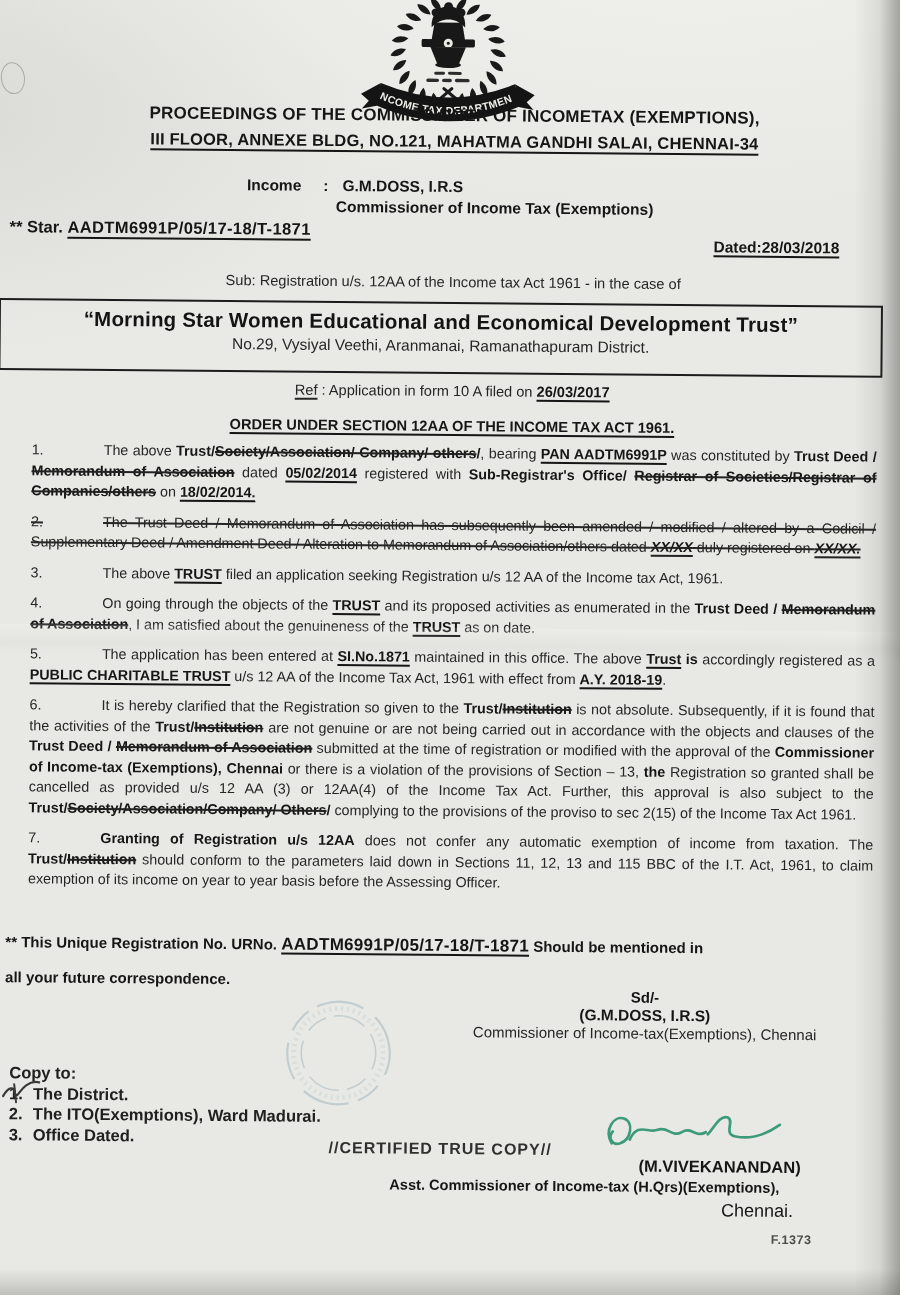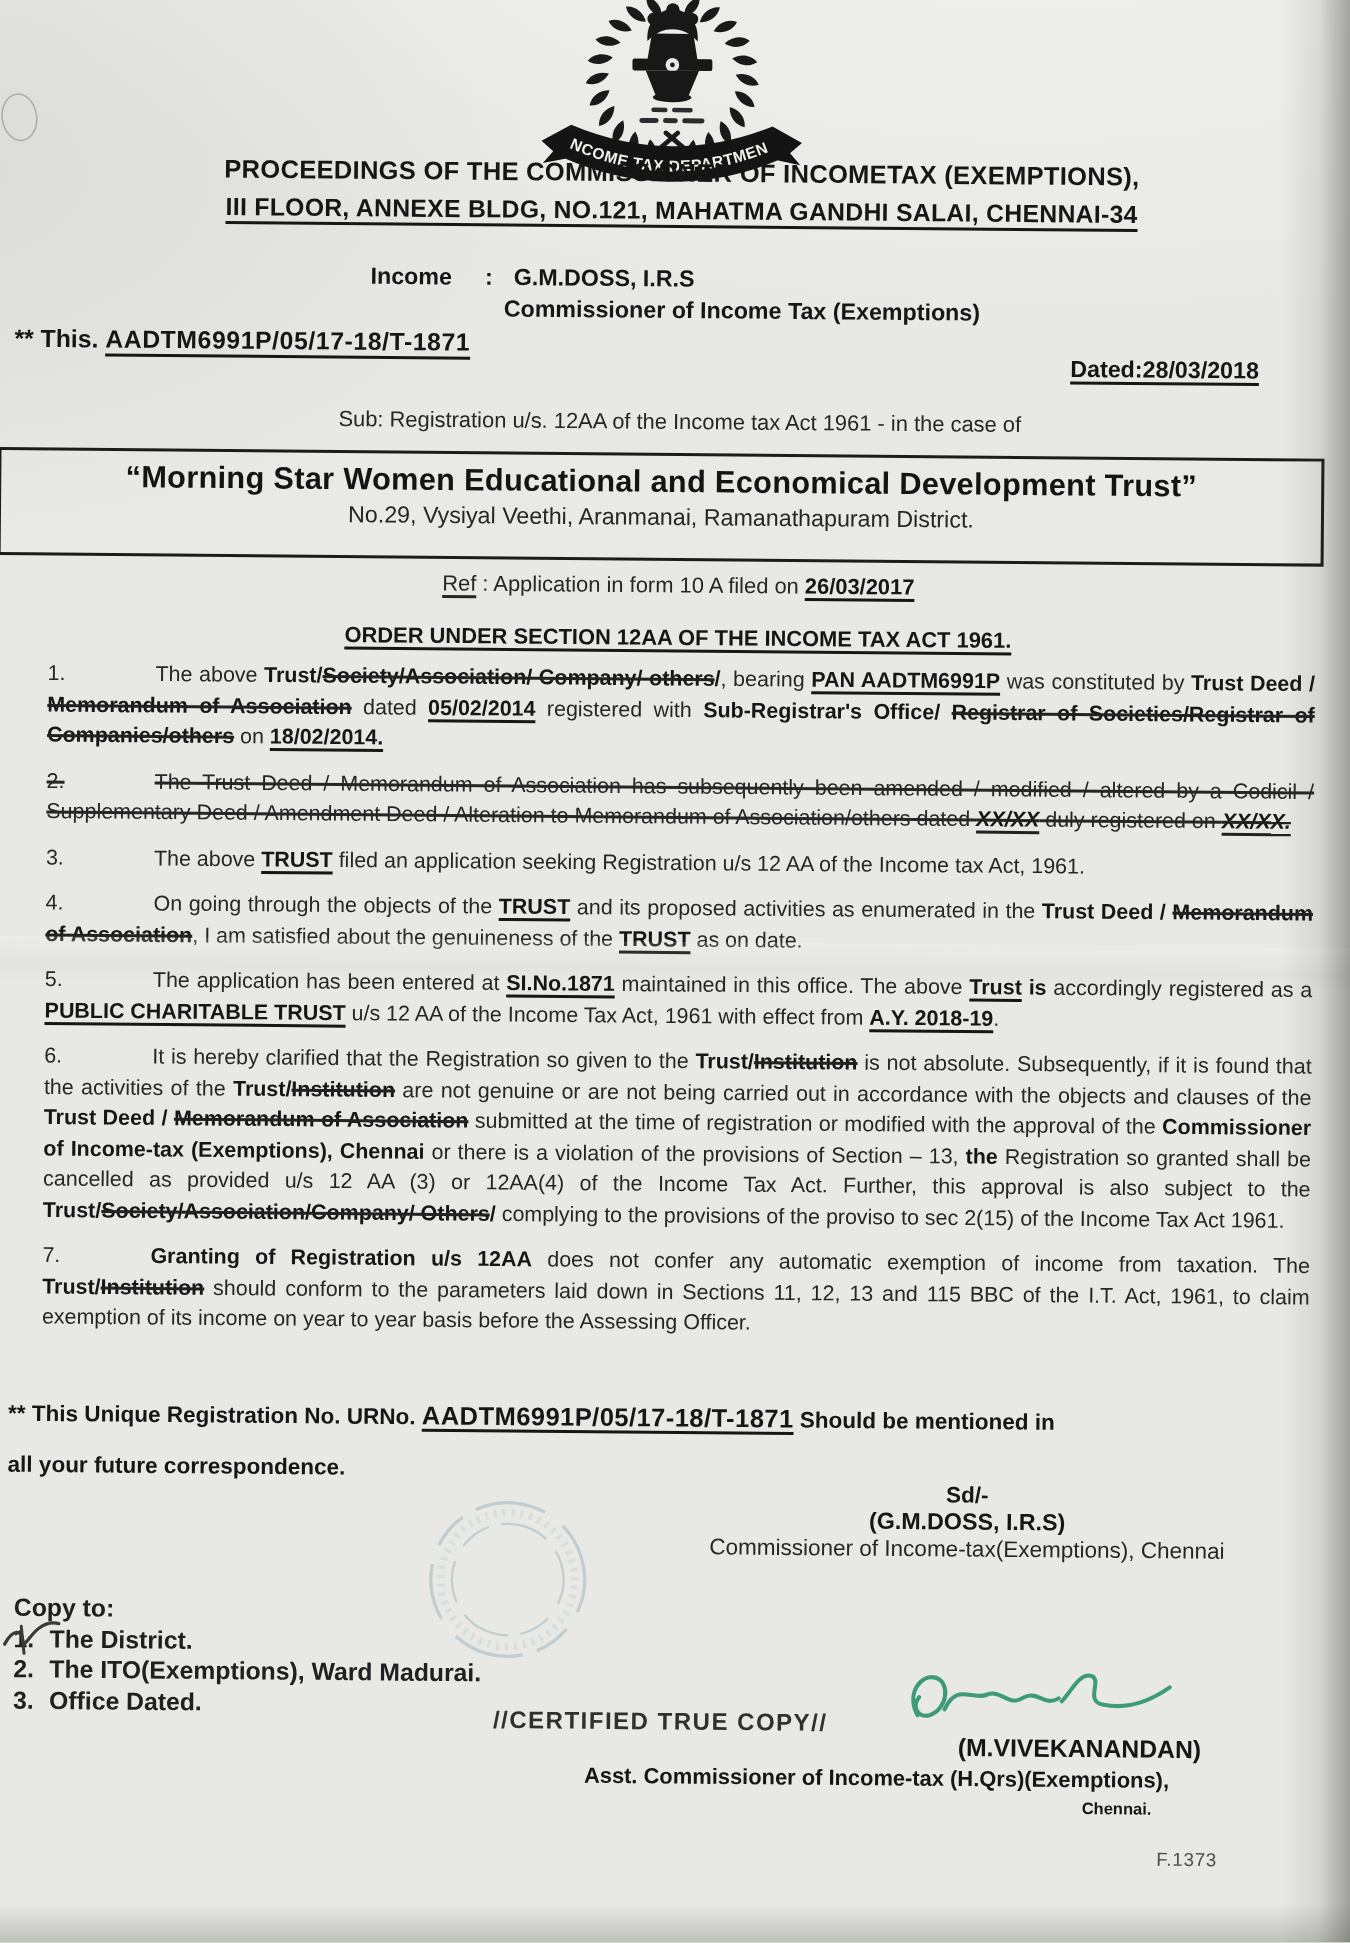--- a/index.html
+++ b/index.html
@@ -79,22 +79,22 @@
   .sig-sd{font-size:15px;font-weight:700;color:var(--ink-bold);}
   .sig-name{font-size:15.5px;font-weight:700;color:var(--ink-bold);}
   .sig-title{font-size:15px;color:var(--ink);}
 
   .copyto{left:25px;top:1078px;font-size:16.5px;font-weight:700;color:#202020;line-height:20.5px;}
   .copyto .cnum{display:inline-block;width:24px;font-weight:700;}
   .certified{left:345px;top:1152px;font-size:16px;font-weight:700;letter-spacing:1px;color:#30302e;}
 
   .cs-name{left:655px;top:1167px;font-size:16.5px;font-weight:700;color:var(--ink-bold);}
   .cs-title1{left:406px;top:1189px;font-size:14.6px;font-weight:700;color:var(--ink-bold);}
-  .cs-title2{left:738px;top:1210px;font-size:11px;font-weight:700;color:var(--ink-bold);}
-  .fref{left:788px;top:1242px;font-size:12.5px;color:#4c4c48;letter-spacing:.5px;}
+  .cs-title2{left:738px;top:1210px;font-size:18px;font-weight:400;color:var(--ink-bold);}
+  .fref{left:788px;top:1242px;font-size:12.5px;color:#4c4c48;letter-spacing:.5px;font-weight:bold;}
 
   svg{display:block;}
 </style>
 </head>
 <body>
 
 <div class="frame">
   <div class="page">
 
     <div class="hole-mark"></div>
@@ -160,21 +160,21 @@
 
     <div class="abs hdr1">PROCEEDINGS OF THE COMMISSIONER OF INCOMETAX (EXEMPTIONS),</div>
     <div class="abs hdr2">III FLOOR, ANNEXE BLDG, NO.121, MAHATMA GANDHI SALAI, CHENNAI-34</div>
 
     <div class="abs present">
       <div><span>Income</span><span class="colon">:</span><span>G.M.DOSS, I.R.S</span></div>
       <div class="ptitle">Commissioner of Income Tax (Exemptions)</div>
     </div>
 
     <div class="abs urno">
-      <span>** This. </span><span class="val">AADTM6991P/05/17-18/T-1871</span>
+      <span>** Star. </span><span class="val">AADTM6991P/05/17-18/T-1871</span>
     </div>
     <div class="abs dated">Dated:28/03/2018</div>
 
     <div class="abs subject">Sub: Registration u/s. 12AA of the Income tax Act 1961 - in the case of</div>
 
     <div class="abs trustbox">
       <div class="trustname">“Morning Star Women Educational and Economical Development Trust”</div>
       <div class="trustaddr">No.29, Vysiyal Veethi, Aranmanai, Ramanathapuram District.</div>
     </div>
 

